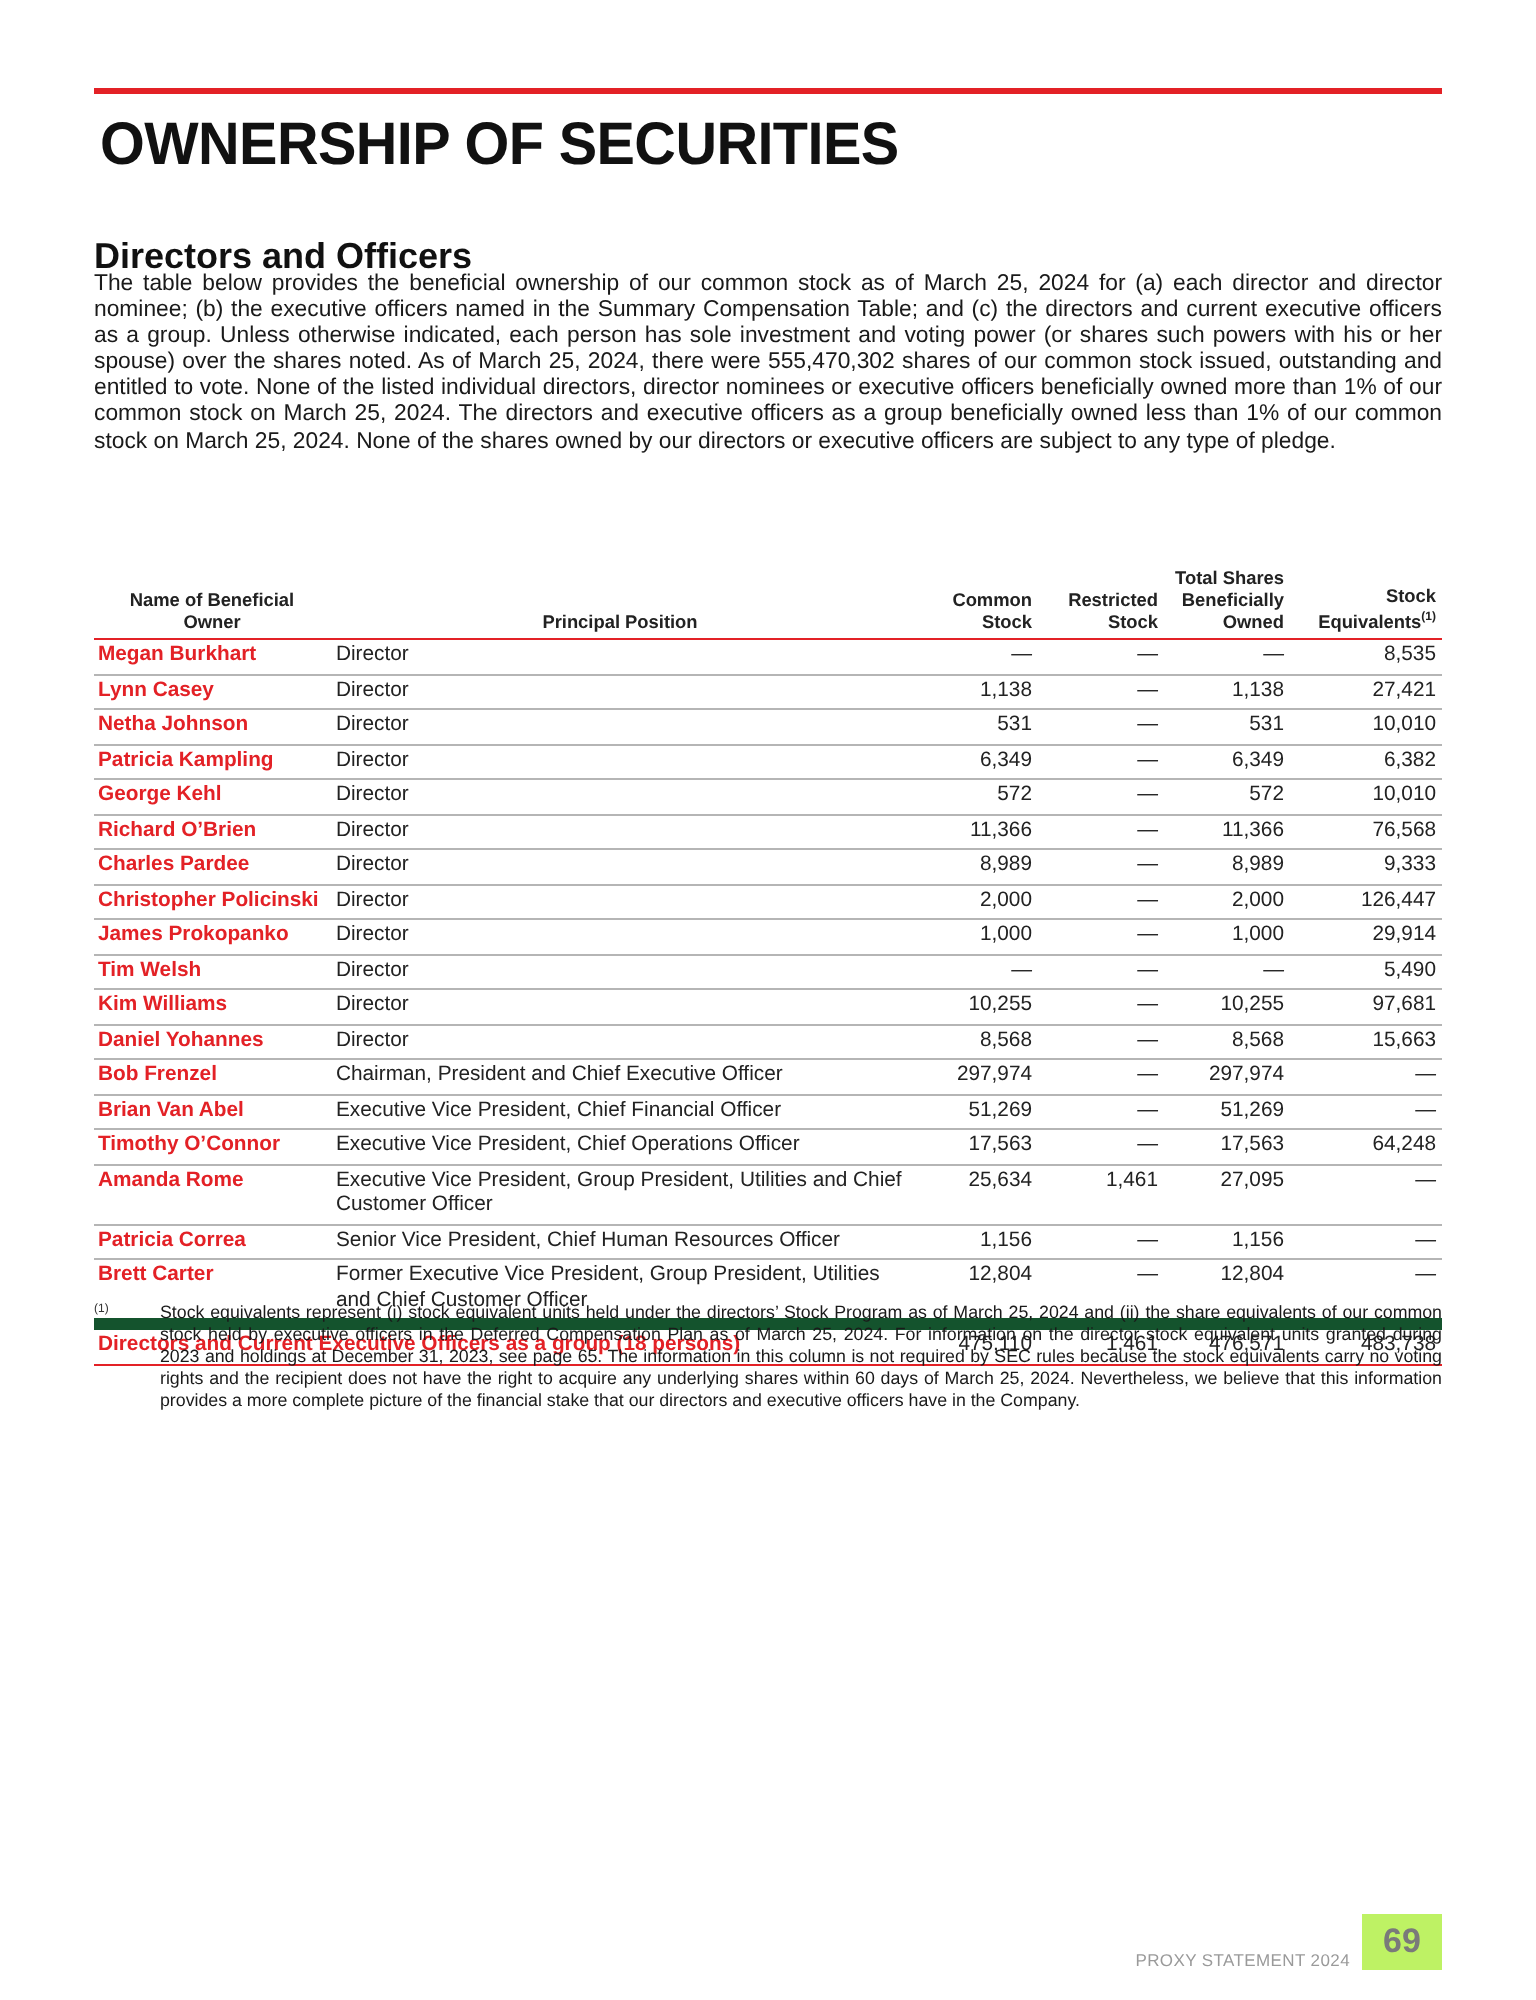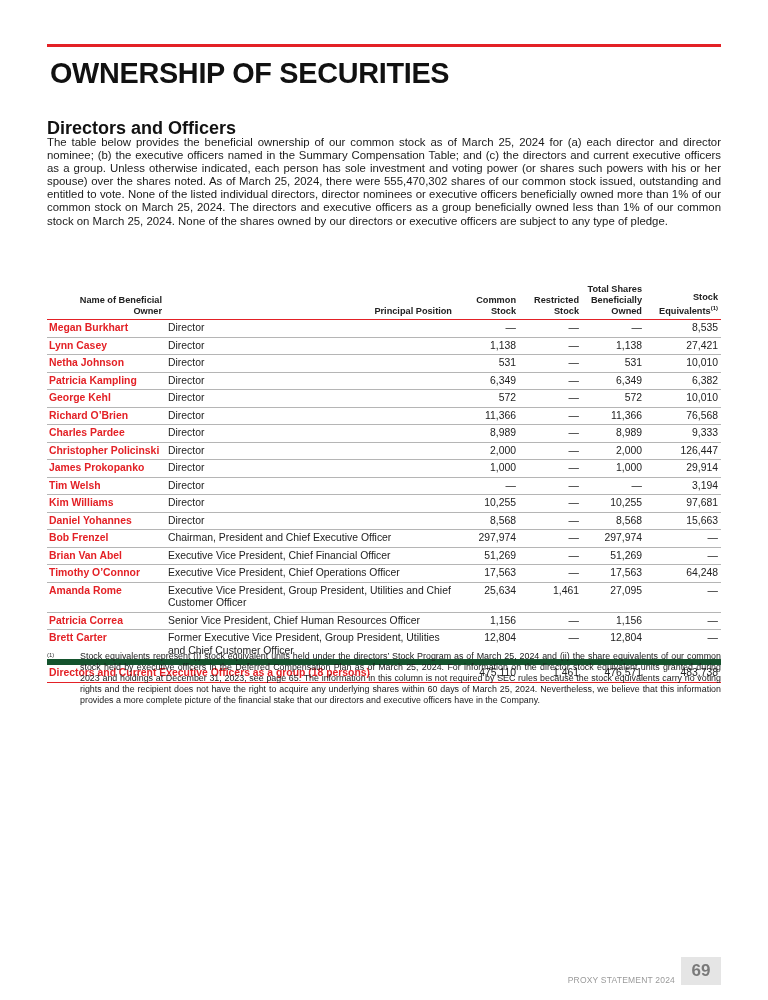--- a/index.html
+++ b/index.html
@@ -4,37 +4,37 @@
 <style>
   html, body { margin: 0; padding: 0; background: #ffffff; }
   body { width: 768px; height: 1000px; position: relative; font-family: "Liberation Sans", sans-serif; color: #1a1a1a; overflow: hidden; }
   .top-rule { position: absolute; left: 47px; top: 44px; width: 674px; height: 3px; background: #e32126; }
   .section-title { position: absolute; left: 50px; top: 56px; font-size: 30px; font-weight: bold; letter-spacing: -0.3px; color: #111; transform: scaleX(0.96); transform-origin: left; margin: 0; }
   .subtitle { position: absolute; left: 47px; top: 118px; font-size: 18px; font-weight: bold; color: #111; margin: 0; }
   .intro { position: absolute; left: 47px; top: 136px; width: 674px; font-size: 11.4px; line-height: 13.1px; text-align: justify; margin: 0; color: #1a1a1a; }
 
   table.own { position: absolute; left: 47px; top: 284px; width: 674px; border-collapse: collapse; font-size: 10.4px; }
   table.own th { font-weight: bold; font-size: 9.2px; line-height: 11px; vertical-align: bottom; padding: 0 3px 2px 3px; border-bottom: 1.5px solid #e32126; color: #222; }
-  table.own th.l { text-align: right; }
+  table.own th.l { text-align: center; }
   table.own th.r { text-align: right; }
   table.own th sup { font-size: 6px; }
   table.own td { padding: 2px 3px 2px 3px; line-height: 12.5px; vertical-align: top; border-bottom: 1px solid #b5b5b5; }
   table.own td.name { color: #e32126; font-weight: bold; white-space: nowrap; padding-left: 2px; margin-top: 36px; }
   table.own td.pos { color: #222; }
   table.own td.num { text-align: right; white-space: nowrap; color: #222; }
   table.own tr.total td { border-top: 6px solid #14532d; border-bottom: 1.5px solid #e32126; }
   table.own tr.total td.gname { color: #e32126; font-weight: bold; padding-left: 2px; }
 
   .footnote { position: absolute; left: 47px; top: 651px; width: 674px; font-size: 8.9px; line-height: 11px; display: flex; }
   .footnote .mark { width: 33px; flex: none; font-size: 6px; line-height: 8px; color: #333; }
   .footnote .ftext { text-align: justify; color: #1a1a1a; }
 
   .footer { position: absolute; right: 47px; top: 957px; display: flex; align-items: flex-end; }
   .footer .doc { font-size: 8.5px; color: #9a9a9a; letter-spacing: 0.2px; margin-right: 6px; }
-  .footer .page { background: #e5e5e5; width: 40px; height: 28px; display: flex; align-items: center; justify-content: center; font-size: 17px; font-weight: bold; color: #7a7a7a; }
+  .footer .page { background: #bef264; width: 40px; height: 28px; display: flex; align-items: center; justify-content: center; font-size: 17px; font-weight: bold; color: #7a7a7a; }
 </style>
 </head>
 <body>
 
 <div class="top-rule"></div>
 <h1 class="section-title">OWNERSHIP OF SECURITIES</h1>
 <h2 class="subtitle">Directors and Officers</h2>
 <p class="intro">The table below provides the beneficial ownership of our common stock as of March 25, 2024 for (a) each director and director nominee; (b) the executive officers named in the Summary Compensation Table; and (c) the directors and current executive officers as a group. Unless otherwise indicated, each person has sole investment and voting power (or shares such powers with his or her spouse) over the shares noted. As of March 25, 2024, there were 555,470,302 shares of our common stock issued, outstanding and entitled to vote. None of the listed individual directors, director nominees or executive officers beneficially owned more than 1% of our common stock on March 25, 2024. The directors and executive officers as a group beneficially owned less than 1% of our common stock on March 25, 2024. None of the shares owned by our directors or executive officers are subject to any type of pledge.</p>
 
 <table class="own">
@@ -128,21 +128,21 @@
         <td class="num">—</td>
         <td class="num">1,000</td>
         <td class="num">29,914</td>
       </tr>
       <tr>
         <td class="name">Tim Welsh</td>
         <td class="pos">Director</td>
         <td class="num">—</td>
         <td class="num">—</td>
         <td class="num">—</td>
-        <td class="num">3,194</td>
+        <td class="num">5,490</td>
       </tr>
       <tr>
         <td class="name">Kim Williams</td>
         <td class="pos">Director</td>
         <td class="num">10,255</td>
         <td class="num">—</td>
         <td class="num">10,255</td>
         <td class="num">97,681</td>
       </tr>
       <tr>

